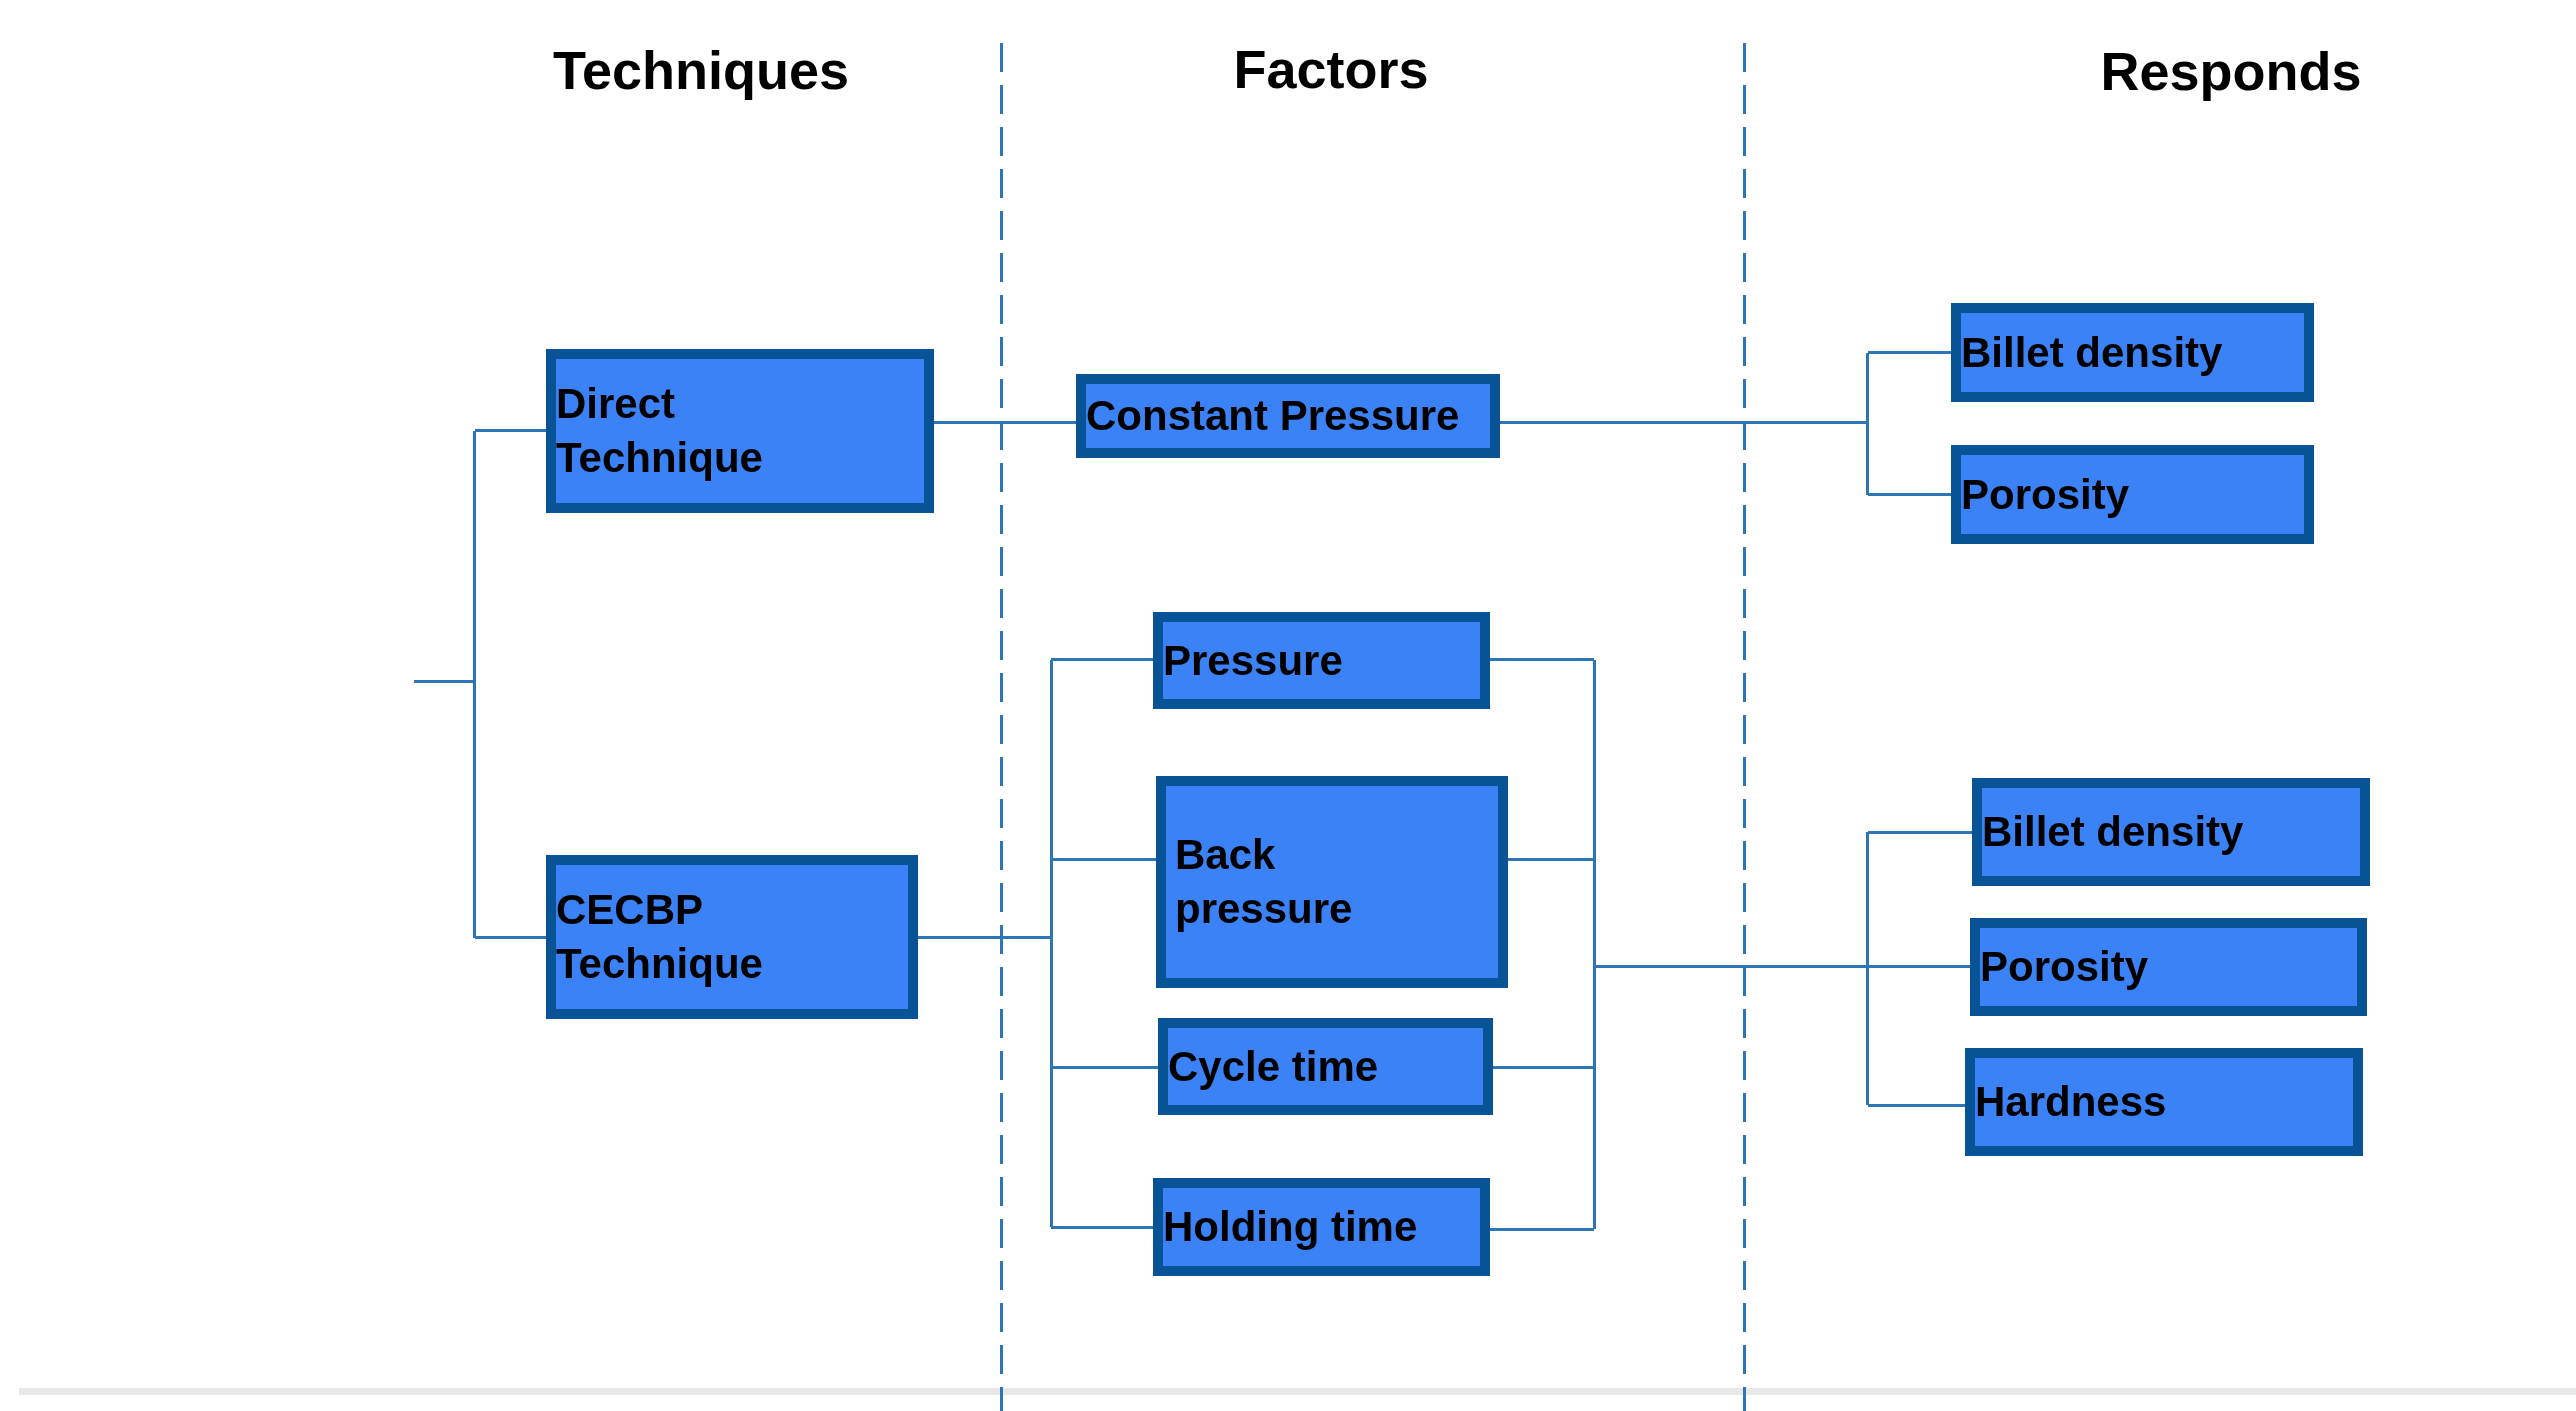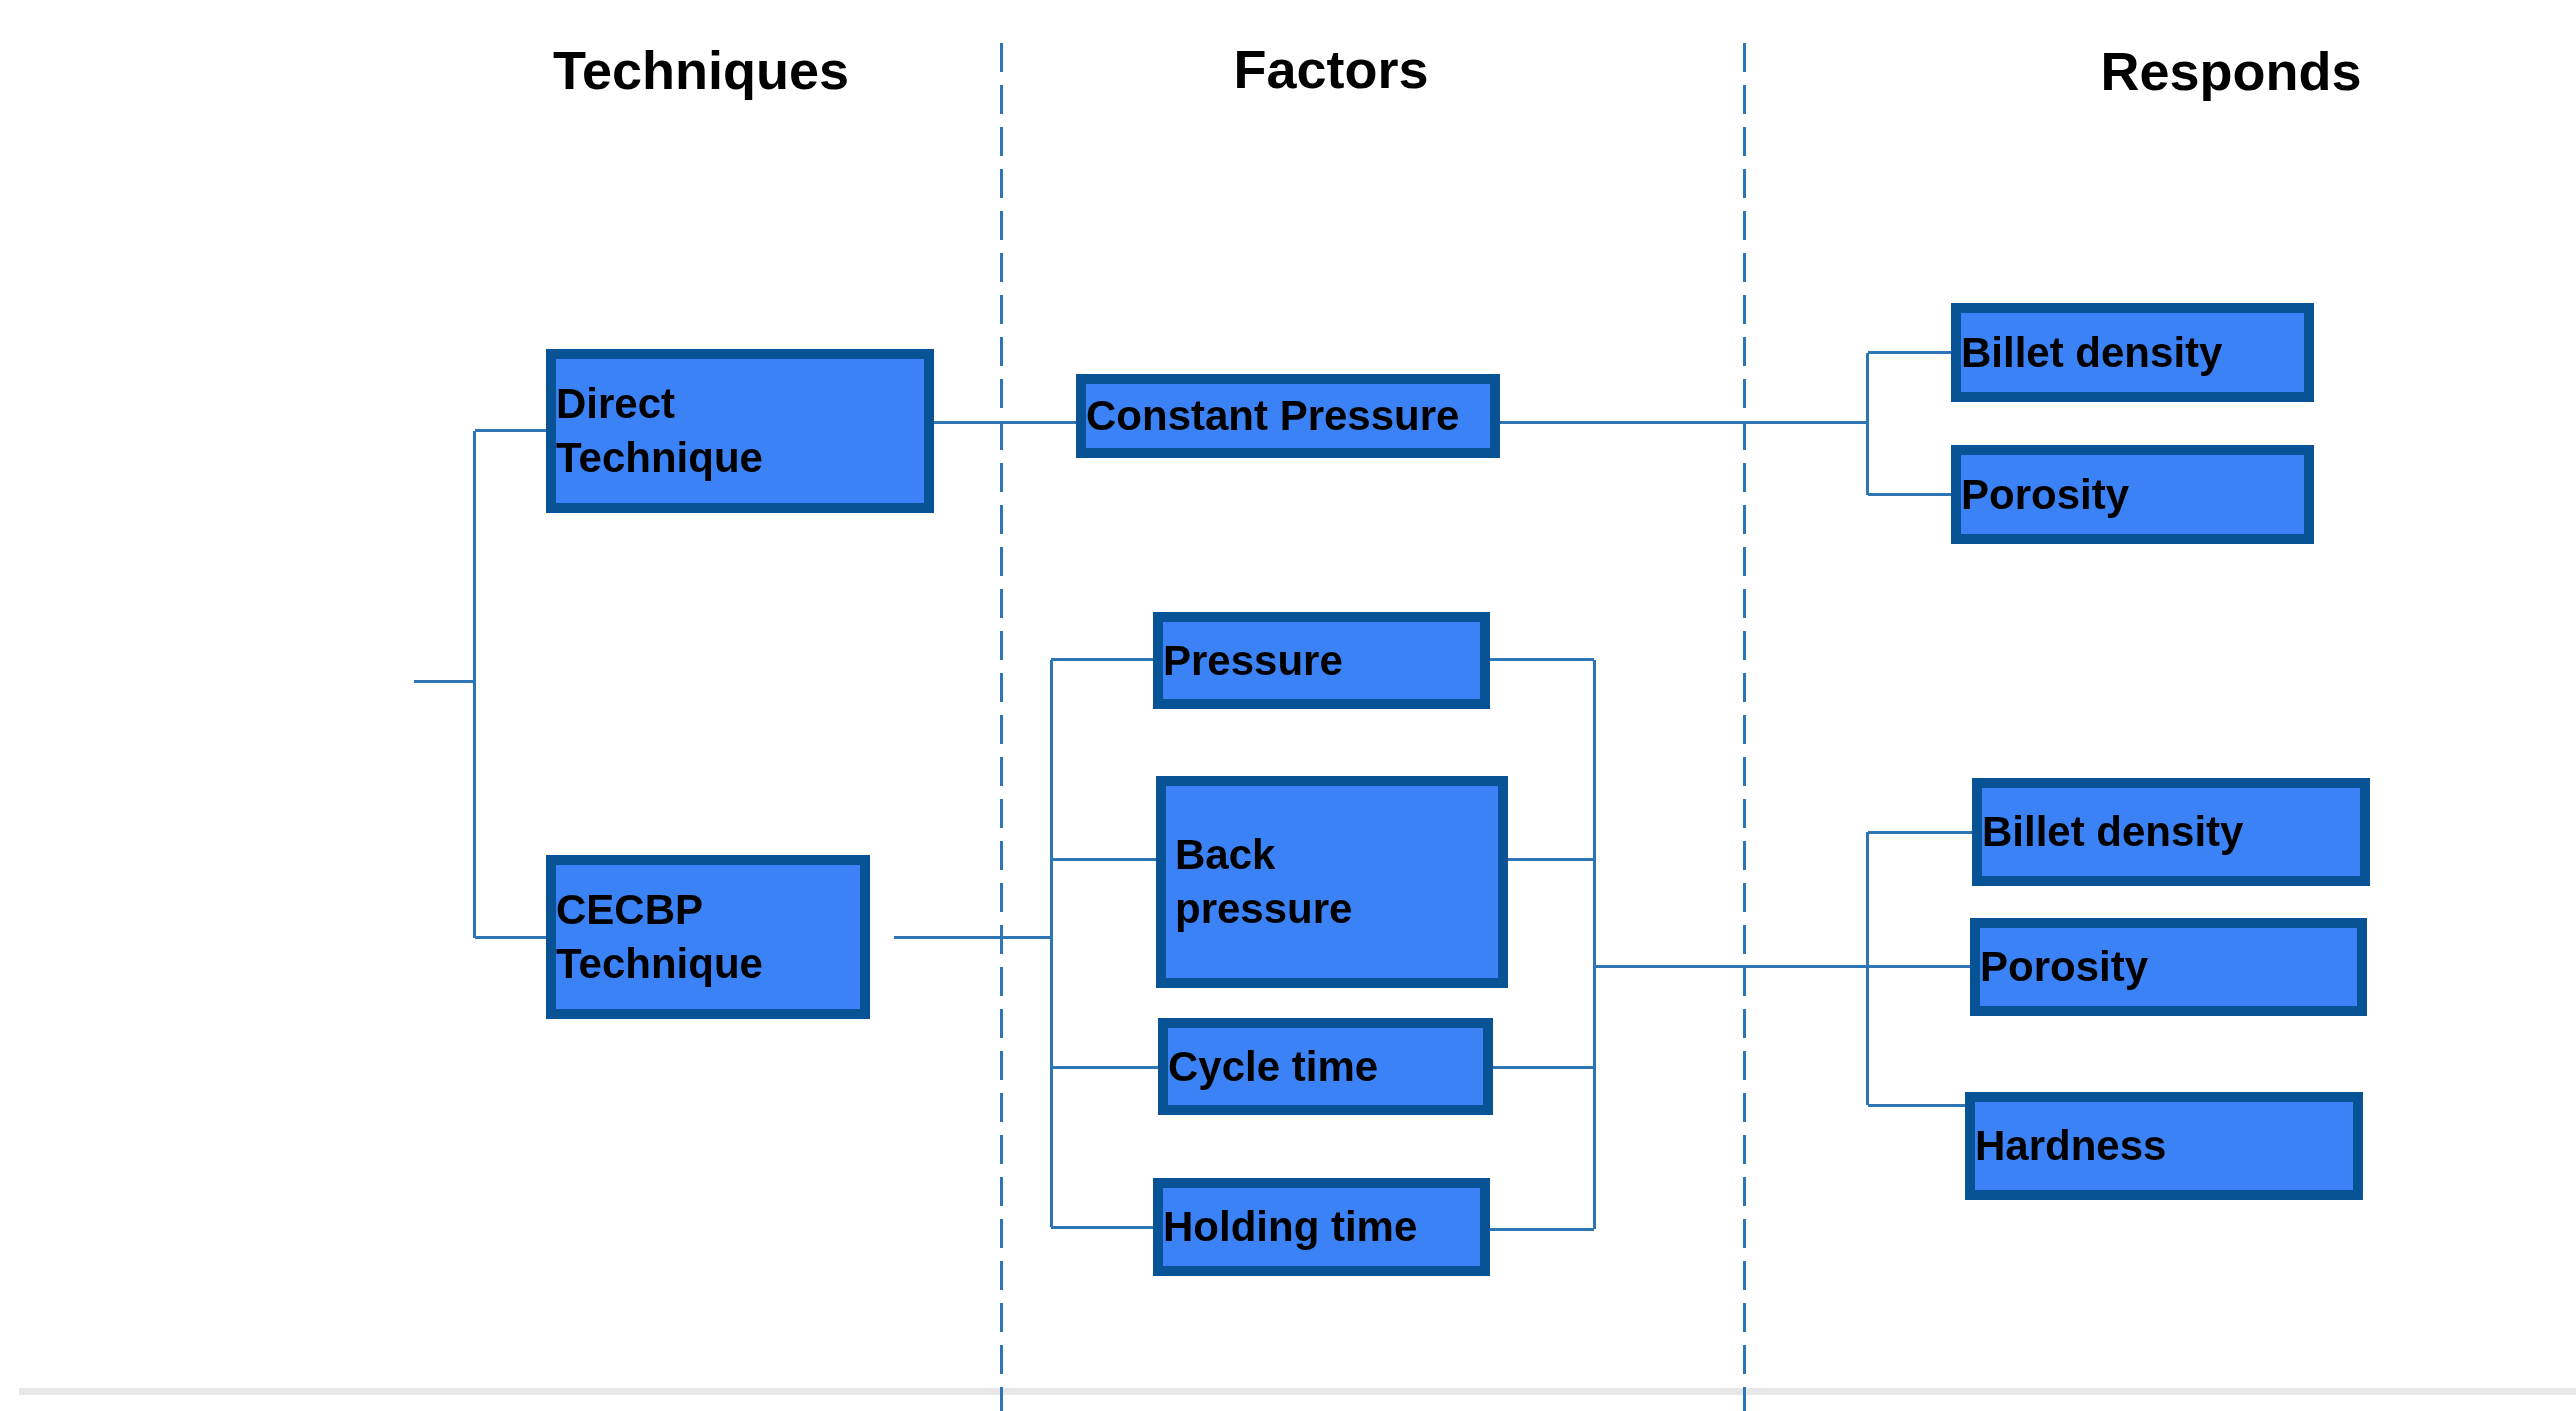--- a/index.html
+++ b/index.html
@@ -92,21 +92,21 @@
     <div class="edge" style="left: 1594px; top: 965px; width: 376px; height: 2.9px;"></div>
     <div class="edge" style="left: 1866px; top: 832px; width: 2.9px; height: 273px;"></div>
     <div class="edge" style="left: 1868px; top: 831px; width: 104px; height: 2.9px;"></div>
     <div class="edge" style="left: 1868px; top: 1104px; width: 97px; height: 2.9px;"></div>
     <div class="divider" style="left: 1000px; top: 43px; height: 1368px; background: repeating-linear-gradient(rgb(46, 117, 182) 0px, rgb(46, 117, 182) 29px, transparent 29px, transparent 42px);"></div>
     <div class="divider" style="left: 1743px; top: 43px; height: 1368px; background: repeating-linear-gradient(rgb(46, 117, 182) 0px, rgb(46, 117, 182) 29px, transparent 29px, transparent 42px);"></div>
     <div class="node" style="left: 546px; top: 349px; width: 388px; height: 164px;">
       <div class="node-line">Direct</div>
       <div class="node-line">Technique</div>
     </div>
-    <div class="node" style="left: 546px; top: 855px; width: 324px; height: 164px;">
+    <div class="node" style="left: 546px; top: 855px; width: 372px; height: 164px;">
       <div class="node-line">CECBP</div>
       <div class="node-line">Technique</div>
     </div>
     <div class="node" style="left: 1076px; top: 374px; width: 424px; height: 84px;">
       <div class="node-line">Constant Pressure</div>
     </div>
     <div class="node" style="left: 1153px; top: 612px; width: 337px; height: 97px;">
       <div class="node-line">Pressure</div>
     </div>
     <div class="node" style="left: 1156px; top: 776px; width: 352px; height: 212px; padding-left: 9px;">
@@ -124,17 +124,17 @@
     </div>
     <div class="node" style="left: 1951px; top: 445px; width: 363px; height: 99px;">
       <div class="node-line">Porosity</div>
     </div>
     <div class="node" style="left: 1972px; top: 778px; width: 398px; height: 108px;">
       <div class="node-line">Billet density</div>
     </div>
     <div class="node" style="left: 1970px; top: 918px; width: 397px; height: 98px;">
       <div class="node-line">Porosity</div>
     </div>
-    <div class="node" style="left: 1965px; top: 1048px; width: 398px; height: 108px; margin-top: 44px;">
+    <div class="node" style="left: 1965px; top: 1048px; width: 398px; height: 108px;">
       <div class="node-line">Hardness</div>
     </div>
   </div>
 
 
 </body></html>

